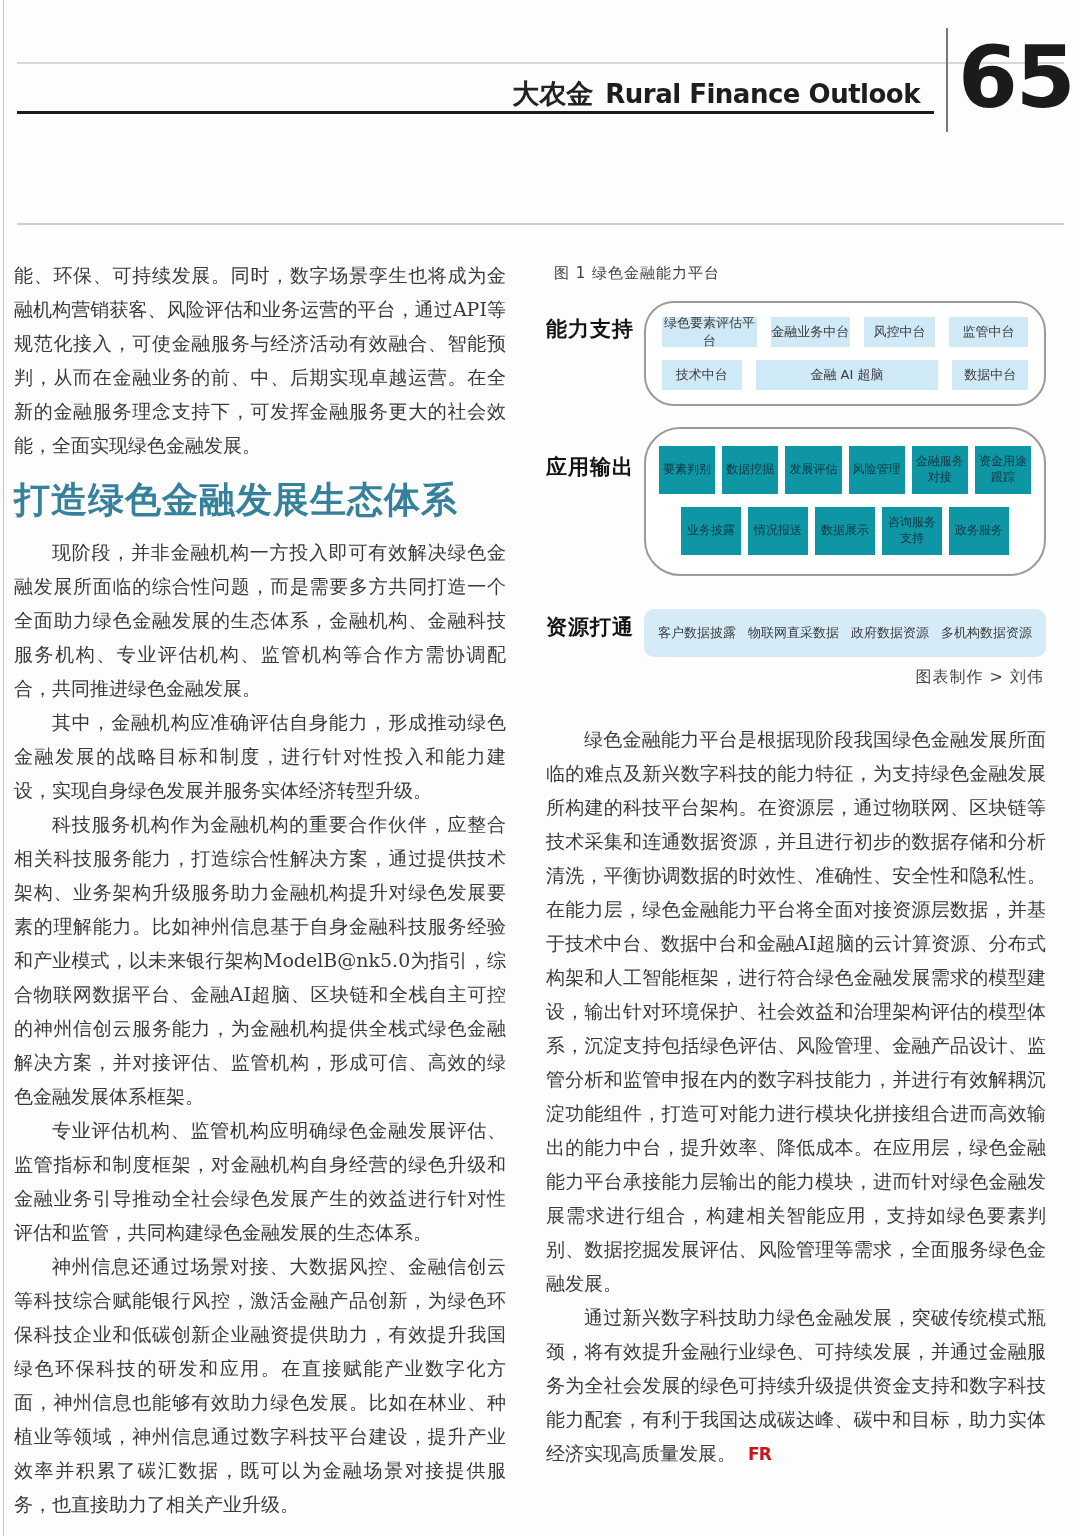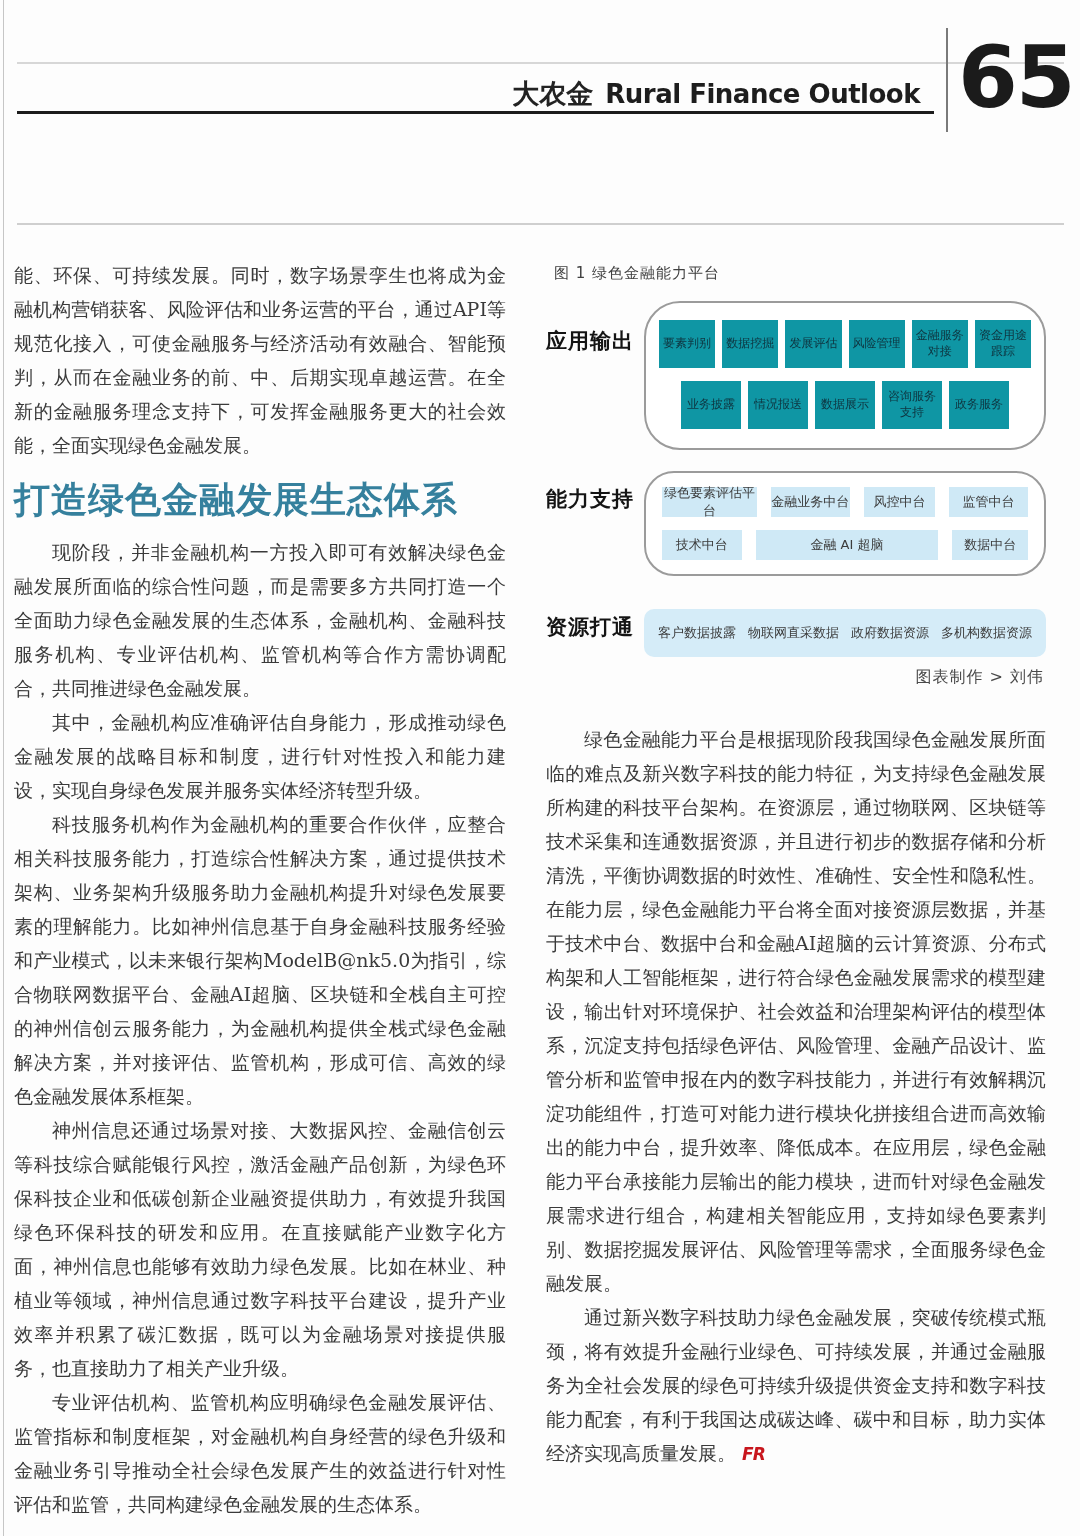--- a/index.html
+++ b/index.html
@@ -57,22 +57,22 @@
     font-size: 19px; line-height: 34px; text-align: justify;
     color: #3a3a3a; text-indent: 2em;
   }
   .body-text.no-indent { text-indent: 0; }
   .section-heading {
     font-size: 36px; font-weight: bold; color: #35809d;
     margin: 14px 0 10px 0; letter-spacing: 1px;
   }
   .end-mark {
     font-family: "DejaVu Sans", sans-serif;
-    color: #c8161d; font-weight: bold; font-style: italic;
-    font-size: 17px; letter-spacing: -1px;
+    color: #c8161d; font-weight: bold; 
+    font-size: 17px; margin-left: 6px; letter-spacing: -1px;
   }
   
   .figure { margin-bottom: 34px; }
   .figure-title {
     font-size: 15px; color: #404040; margin: 6px 0 18px 8px; letter-spacing: 1px;
   }
   .layer { display: flex; gap: 10px; margin-bottom: 21px; }
   .layer-label {
     flex: 0 0 88px; font-size: 21px; font-weight: bold; color: #141414;
     letter-spacing: 1px;
@@ -133,28 +133,45 @@
 </header>
 
 <main class="columns">
 
   <section class="col-left">
     <p class="body-text no-indent">能、环保、可持续发展。同时，数字场景孪生也将成为金融机构营销获客、风险评估和业务运营的平台，通过API等规范化接入，可使金融服务与经济活动有效融合、智能预判，从而在金融业务的前、中、后期实现卓越运营。在全新的金融服务理念支持下，可发挥金融服务更大的社会效能，全面实现绿色金融发展。</p>
     <h2 class="section-heading">打造绿色金融发展生态体系</h2>
     <p class="body-text">现阶段，并非金融机构一方投入即可有效解决绿色金融发展所面临的综合性问题，而是需要多方共同打造一个全面助力绿色金融发展的生态体系，金融机构、金融科技服务机构、专业评估机构、监管机构等合作方需协调配合，共同推进绿色金融发展。</p>
     <p class="body-text">其中，金融机构应准确评估自身能力，形成推动绿色金融发展的战略目标和制度，进行针对性投入和能力建设，实现自身绿色发展并服务实体经济转型升级。</p>
     <p class="body-text">科技服务机构作为金融机构的重要合作伙伴，应整合相关科技服务能力，打造综合性解决方案，通过提供技术架构、业务架构升级服务助力金融机构提升对绿色发展要素的理解能力。比如神州信息基于自身金融科技服务经验和产业模式，以未来银行架构ModelB@nk5.0为指引，综合物联网数据平台、金融AI超脑、区块链和全栈自主可控的神州信创云服务能力，为金融机构提供全栈式绿色金融解决方案，并对接评估、监管机构，形成可信、高效的绿色金融发展体系框架。</p>
+    <p class="body-text">专业评估机构、监管机构应明确绿色金融发展评估、监管指标和制度框架，对金融机构自身经营的绿色升级和金融业务引导推动全社会绿色发展产生的效益进行针对性评估和监管，共同构建绿色金融发展的生态体系。</p>
     <p class="body-text">神州信息还通过场景对接、大数据风控、金融信创云等科技综合赋能银行风控，激活金融产品创新，为绿色环保科技企业和低碳创新企业融资提供助力，有效提升我国绿色环保科技的研发和应用。在直接赋能产业数字化方面，神州信息也能够有效助力绿色发展。比如在林业、种植业等领域，神州信息通过数字科技平台建设，提升产业效率并积累了碳汇数据，既可以为金融场景对接提供服务，也直接助力了相关产业升级。</p>
-    <p class="body-text">专业评估机构、监管机构应明确绿色金融发展评估、监管指标和制度框架，对金融机构自身经营的绿色升级和金融业务引导推动全社会绿色发展产生的效益进行针对性评估和监管，共同构建绿色金融发展的生态体系。</p>
   </section>
 
   <section class="col-right">
 
     <figure class="figure">
       <div class="figure-title">图 1 绿色金融能力平台</div>
+
+      <div class="layer cap">
+        <div class="layer-label">能力支持</div>
+        <div class="layer-panel panel-cap">
+          <div class="cap-row">
+            <div class="lbox w-a">绿色要素评估平台</div>
+            <div class="lbox w-b">金融业务中台</div>
+            <div class="lbox w-c">风控中台</div>
+            <div class="lbox w-d">监管中台</div>
+          </div>
+          <div class="cap-row">
+            <div class="lbox w-e">技术中台</div>
+            <div class="lbox w-f">金融 AI 超脑</div>
+            <div class="lbox w-g">数据中台</div>
+          </div>
+        </div>
+      </div>
 
       <div class="layer app">
         <div class="layer-label">应用输出</div>
         <div class="layer-panel panel-app">
           <div class="box-row">
             <div class="tbox">要素判别</div>
             <div class="tbox">数据挖掘</div>
             <div class="tbox">发展评估</div>
             <div class="tbox">风险管理</div>
             <div class="tbox">金融服务
@@ -166,37 +183,20 @@
             <div class="tbox">业务披露</div>
             <div class="tbox">情况报送</div>
             <div class="tbox">数据展示</div>
             <div class="tbox">咨询服务
 支持</div>
             <div class="tbox">政务服务</div>
           </div>
         </div>
       </div>
 
-      <div class="layer cap">
-        <div class="layer-label">能力支持</div>
-        <div class="layer-panel panel-cap">
-          <div class="cap-row">
-            <div class="lbox w-a">绿色要素评估平台</div>
-            <div class="lbox w-b">金融业务中台</div>
-            <div class="lbox w-c">风控中台</div>
-            <div class="lbox w-d">监管中台</div>
-          </div>
-          <div class="cap-row">
-            <div class="lbox w-e">技术中台</div>
-            <div class="lbox w-f">金融 AI 超脑</div>
-            <div class="lbox w-g">数据中台</div>
-          </div>
-        </div>
-      </div>
-
       <div class="layer res">
         <div class="layer-label">资源打通</div>
         <div class="resource-bar">
           <span>客户数据披露</span>
           <span>物联网直采数据</span>
           <span>政府数据资源</span>
           <span>多机构数据资源</span>
         </div>
       </div>
 

